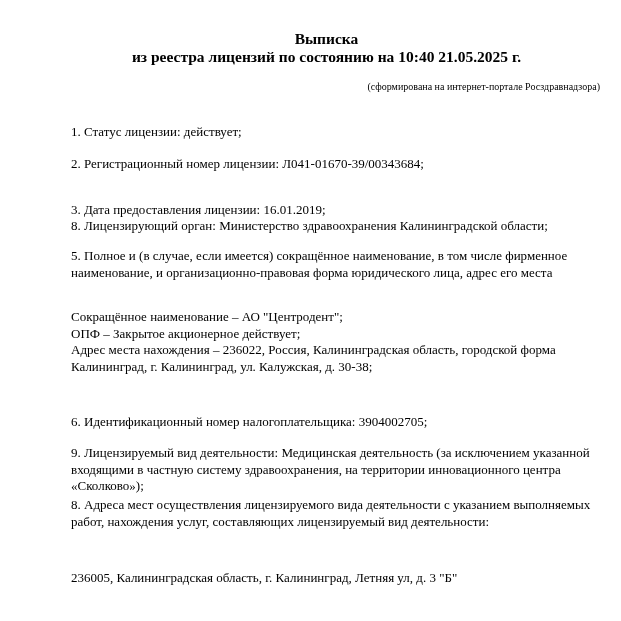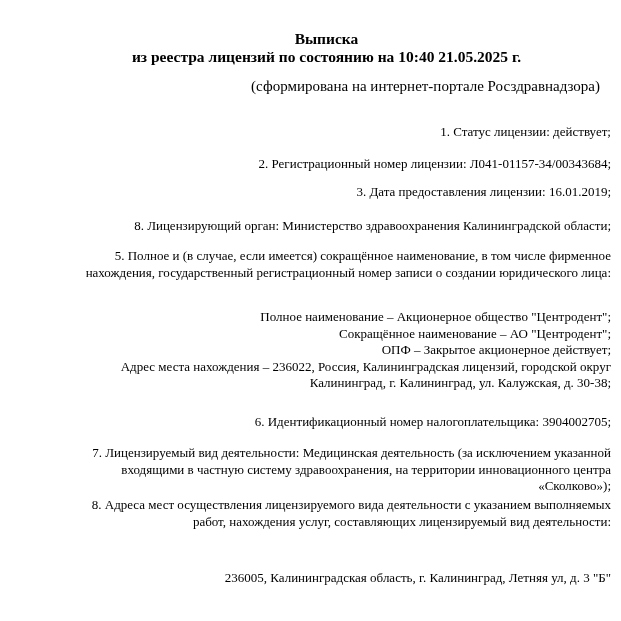--- a/index.html
+++ b/index.html
@@ -23,65 +23,63 @@
       font-weight: bold;
       font-size: 15.5px;
       line-height: 18px;
     }
     .title-1 { top: 30px; left: 16px; }
     .title-2 { top: 48px; left: 16px; }
     .source-note {
       position: absolute;
       top: 80px;
       right: 21px;
-      font-size: 15px;
+      font-size: 10px;
       line-height: 13px;
       white-space: nowrap;
     }
     .para {
       position: absolute;
       left: 71px;
       width: 540px;
       font-size: 13px;
       line-height: 16.5px;
       white-space: nowrap;
-      text-align: right;
     }
     .line { display: block; }
   </style>
 </head>
 <body>
 
 <div>
   <div class="title title-1">Выписка</div>
   <div class="title title-2">из реестра лицензий по состоянию на 10:40 21.05.2025 г.</div>
   <div class="source-note">(сформирована на интернет-портале Росздравнадзора)</div>
 
   <div class="para" style="top:124px">1. Статус лицензии: действует;</div>
-  <div class="para" style="top:156px">2. Регистрационный номер лицензии: Л041-01157-34/00343684;</div>
-  <div class="para" style="top:184px">3. Дата предоставления лицензии: 16.01.2019;</div>
+  <div class="para" style="top:156px">2. Регистрационный номер лицензии: Л041-01670-39/00343684;</div>
+  <div class="para" style="top:202px">3. Дата предоставления лицензии: 16.01.2019;</div>
   <div class="para" style="top:218px">8. Лицензирующий орган: Министерство здравоохранения Калининградской области;</div>
 
   <div class="para" style="top:248px">
     <span class="line">5. Полное и (в случае, если имеется) сокращённое наименование, в том числе фирменное</span>
-    <span class="line">нахождения, государственный регистрационный номер записи о создании юридического лица:</span>
+    <span class="line">наименование, и организационно-правовая форма юридического лица, адрес его места</span>
   </div>
 
   <div class="para" style="top:309px">
-    <span class="line">Полное наименование – Акционерное общество "Центродент";</span>
     <span class="line">Сокращённое наименование – АО "Центродент";</span>
     <span class="line">ОПФ – Закрытое акционерное действует;</span>
-    <span class="line">Адрес места нахождения – 236022, Россия, Калининградская лицензий, городской округ</span>
+    <span class="line">Адрес места нахождения – 236022, Россия, Калининградская область, городской форма</span>
     <span class="line">Калининград, г. Калининград, ул. Калужская, д. 30-38;</span>
   </div>
 
   <div class="para" style="top:414px">6. Идентификационный номер налогоплательщика: 3904002705;</div>
 
   <div class="para" style="top:445px">
-    <span class="line">7. Лицензируемый вид деятельности: Медицинская деятельность (за исключением указанной</span>
+    <span class="line">9. Лицензируемый вид деятельности: Медицинская деятельность (за исключением указанной</span>
     <span class="line">входящими в частную систему здравоохранения, на территории инновационного центра</span>
     <span class="line">«Сколково»);</span>
   </div>
 
   <div class="para" style="top:497px">
     <span class="line">8. Адреса мест осуществления лицензируемого вида деятельности с указанием выполняемых</span>
     <span class="line">работ, нахождения услуг, составляющих лицензируемый вид деятельности:</span>
   </div>
 
   <div class="para" style="top:570px">236005, Калининградская область, г. Калининград, Летняя ул, д. 3 "Б"</div>

